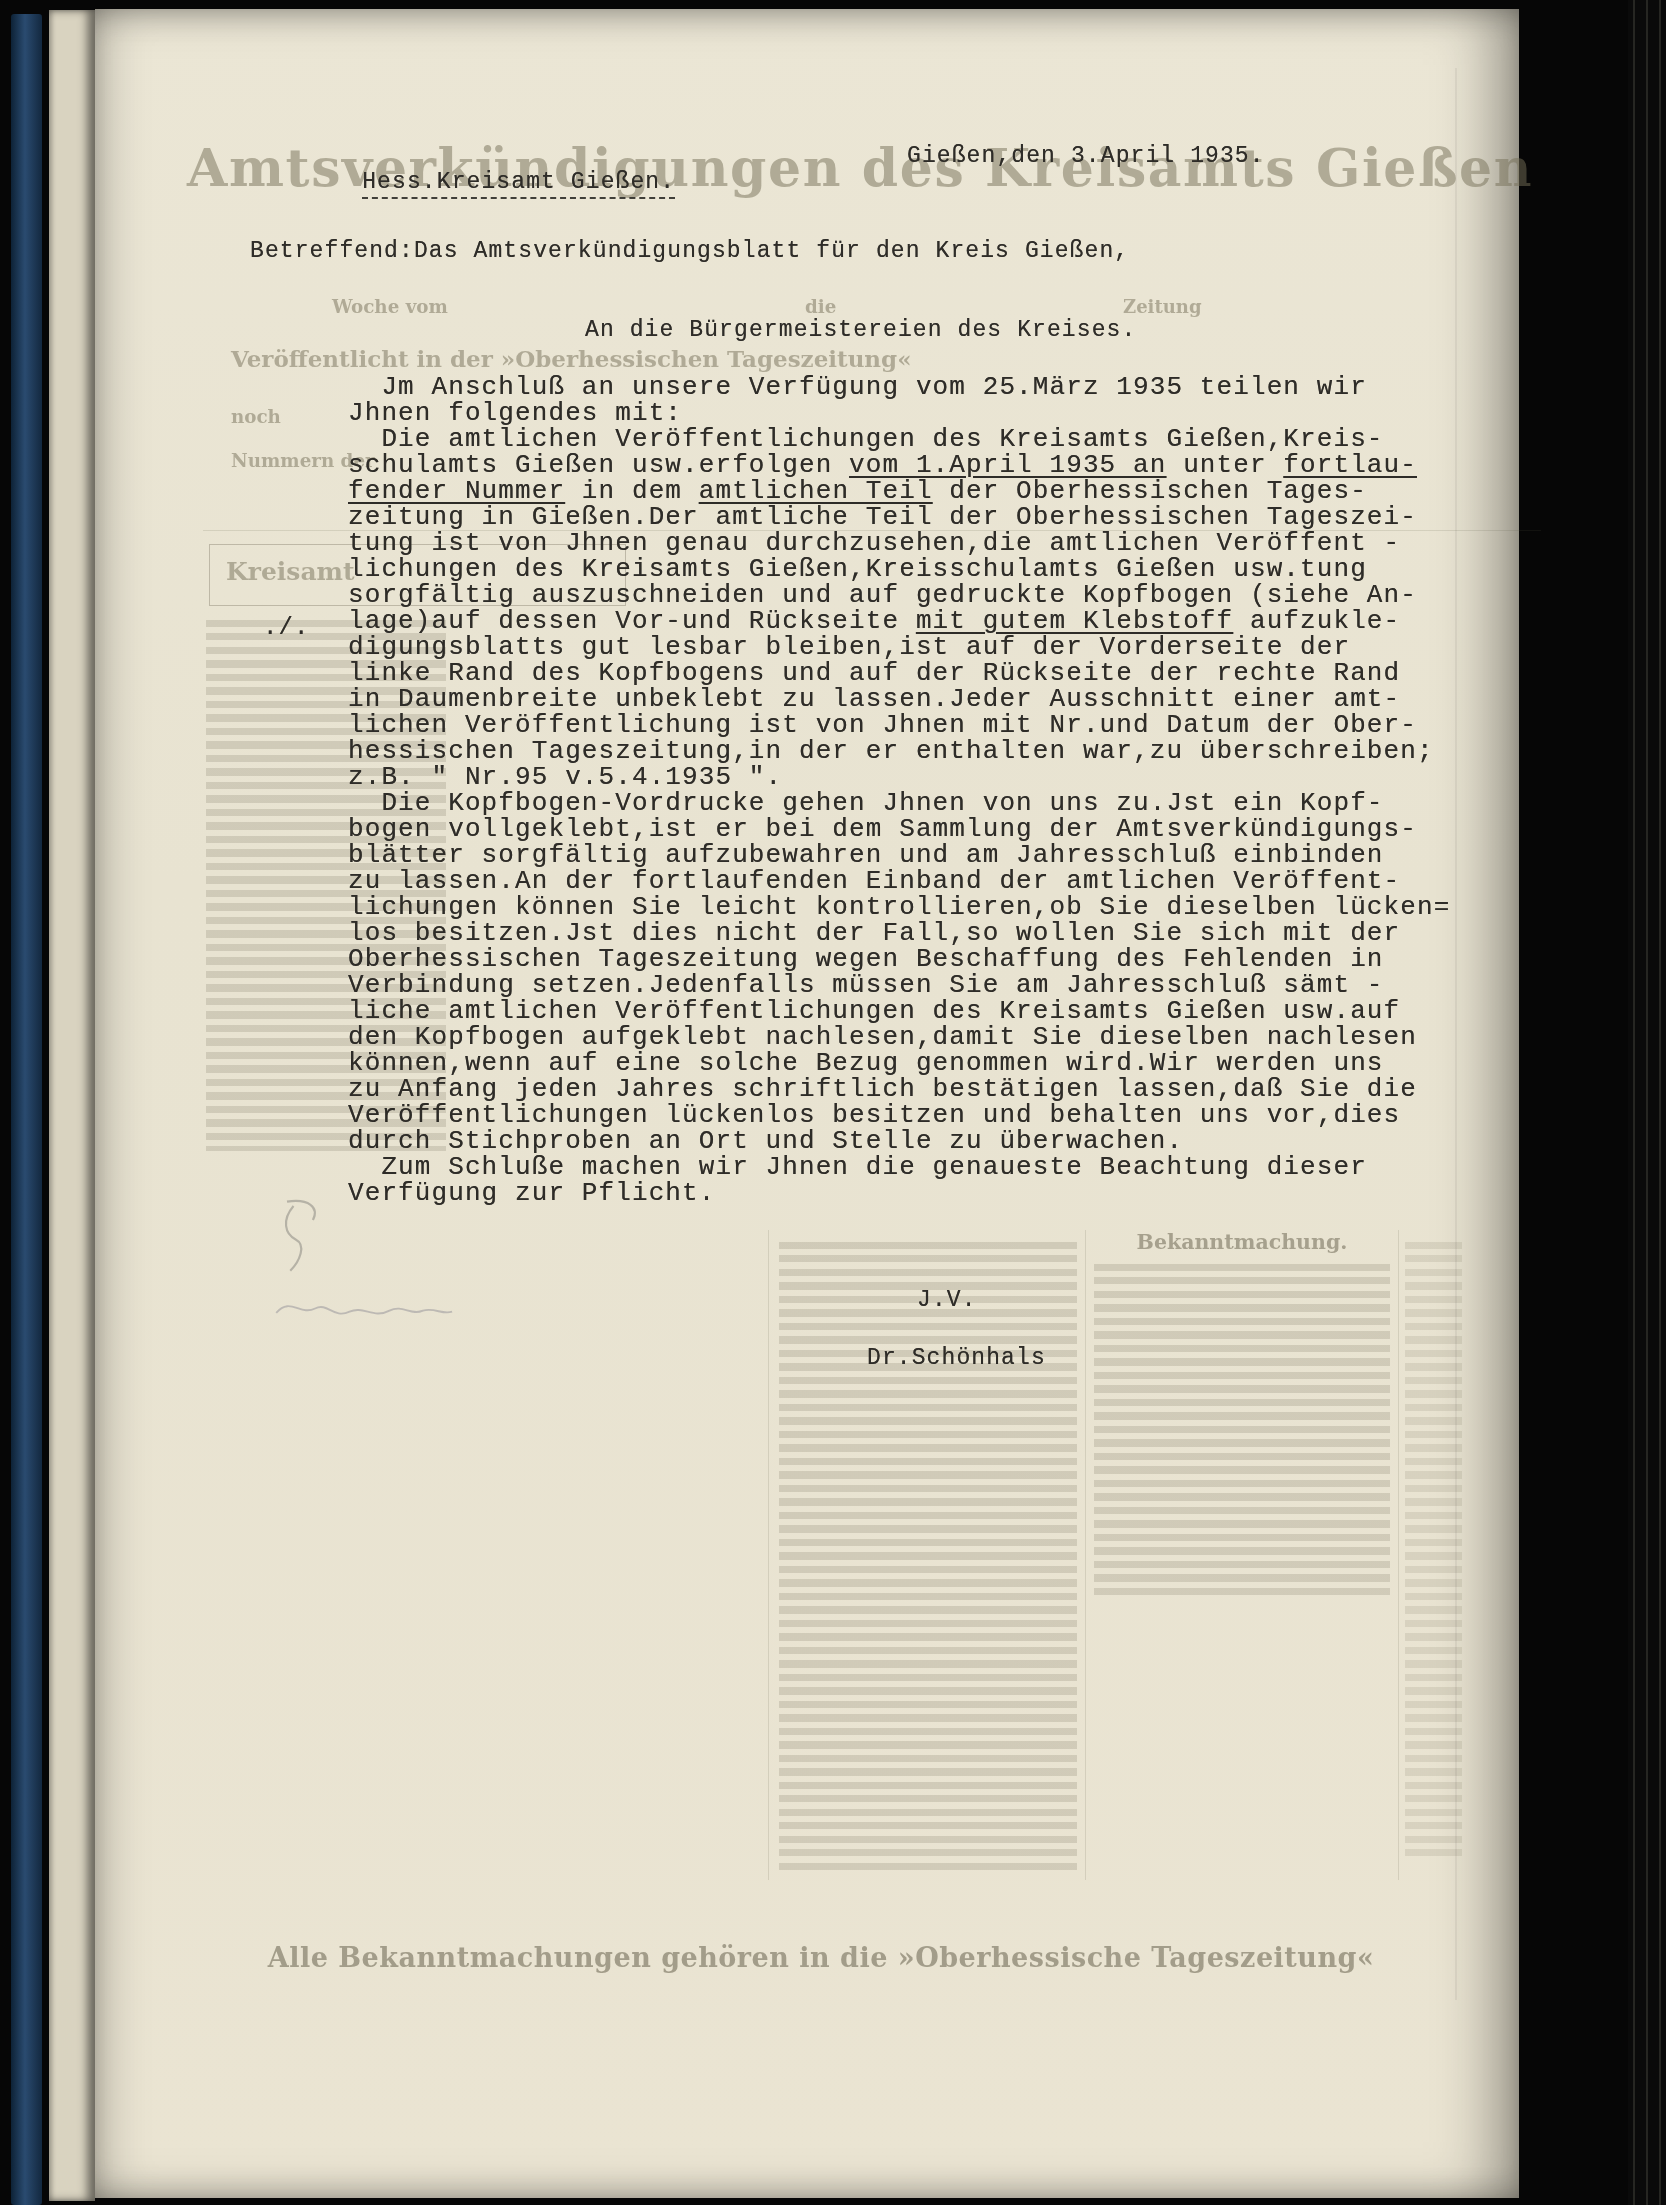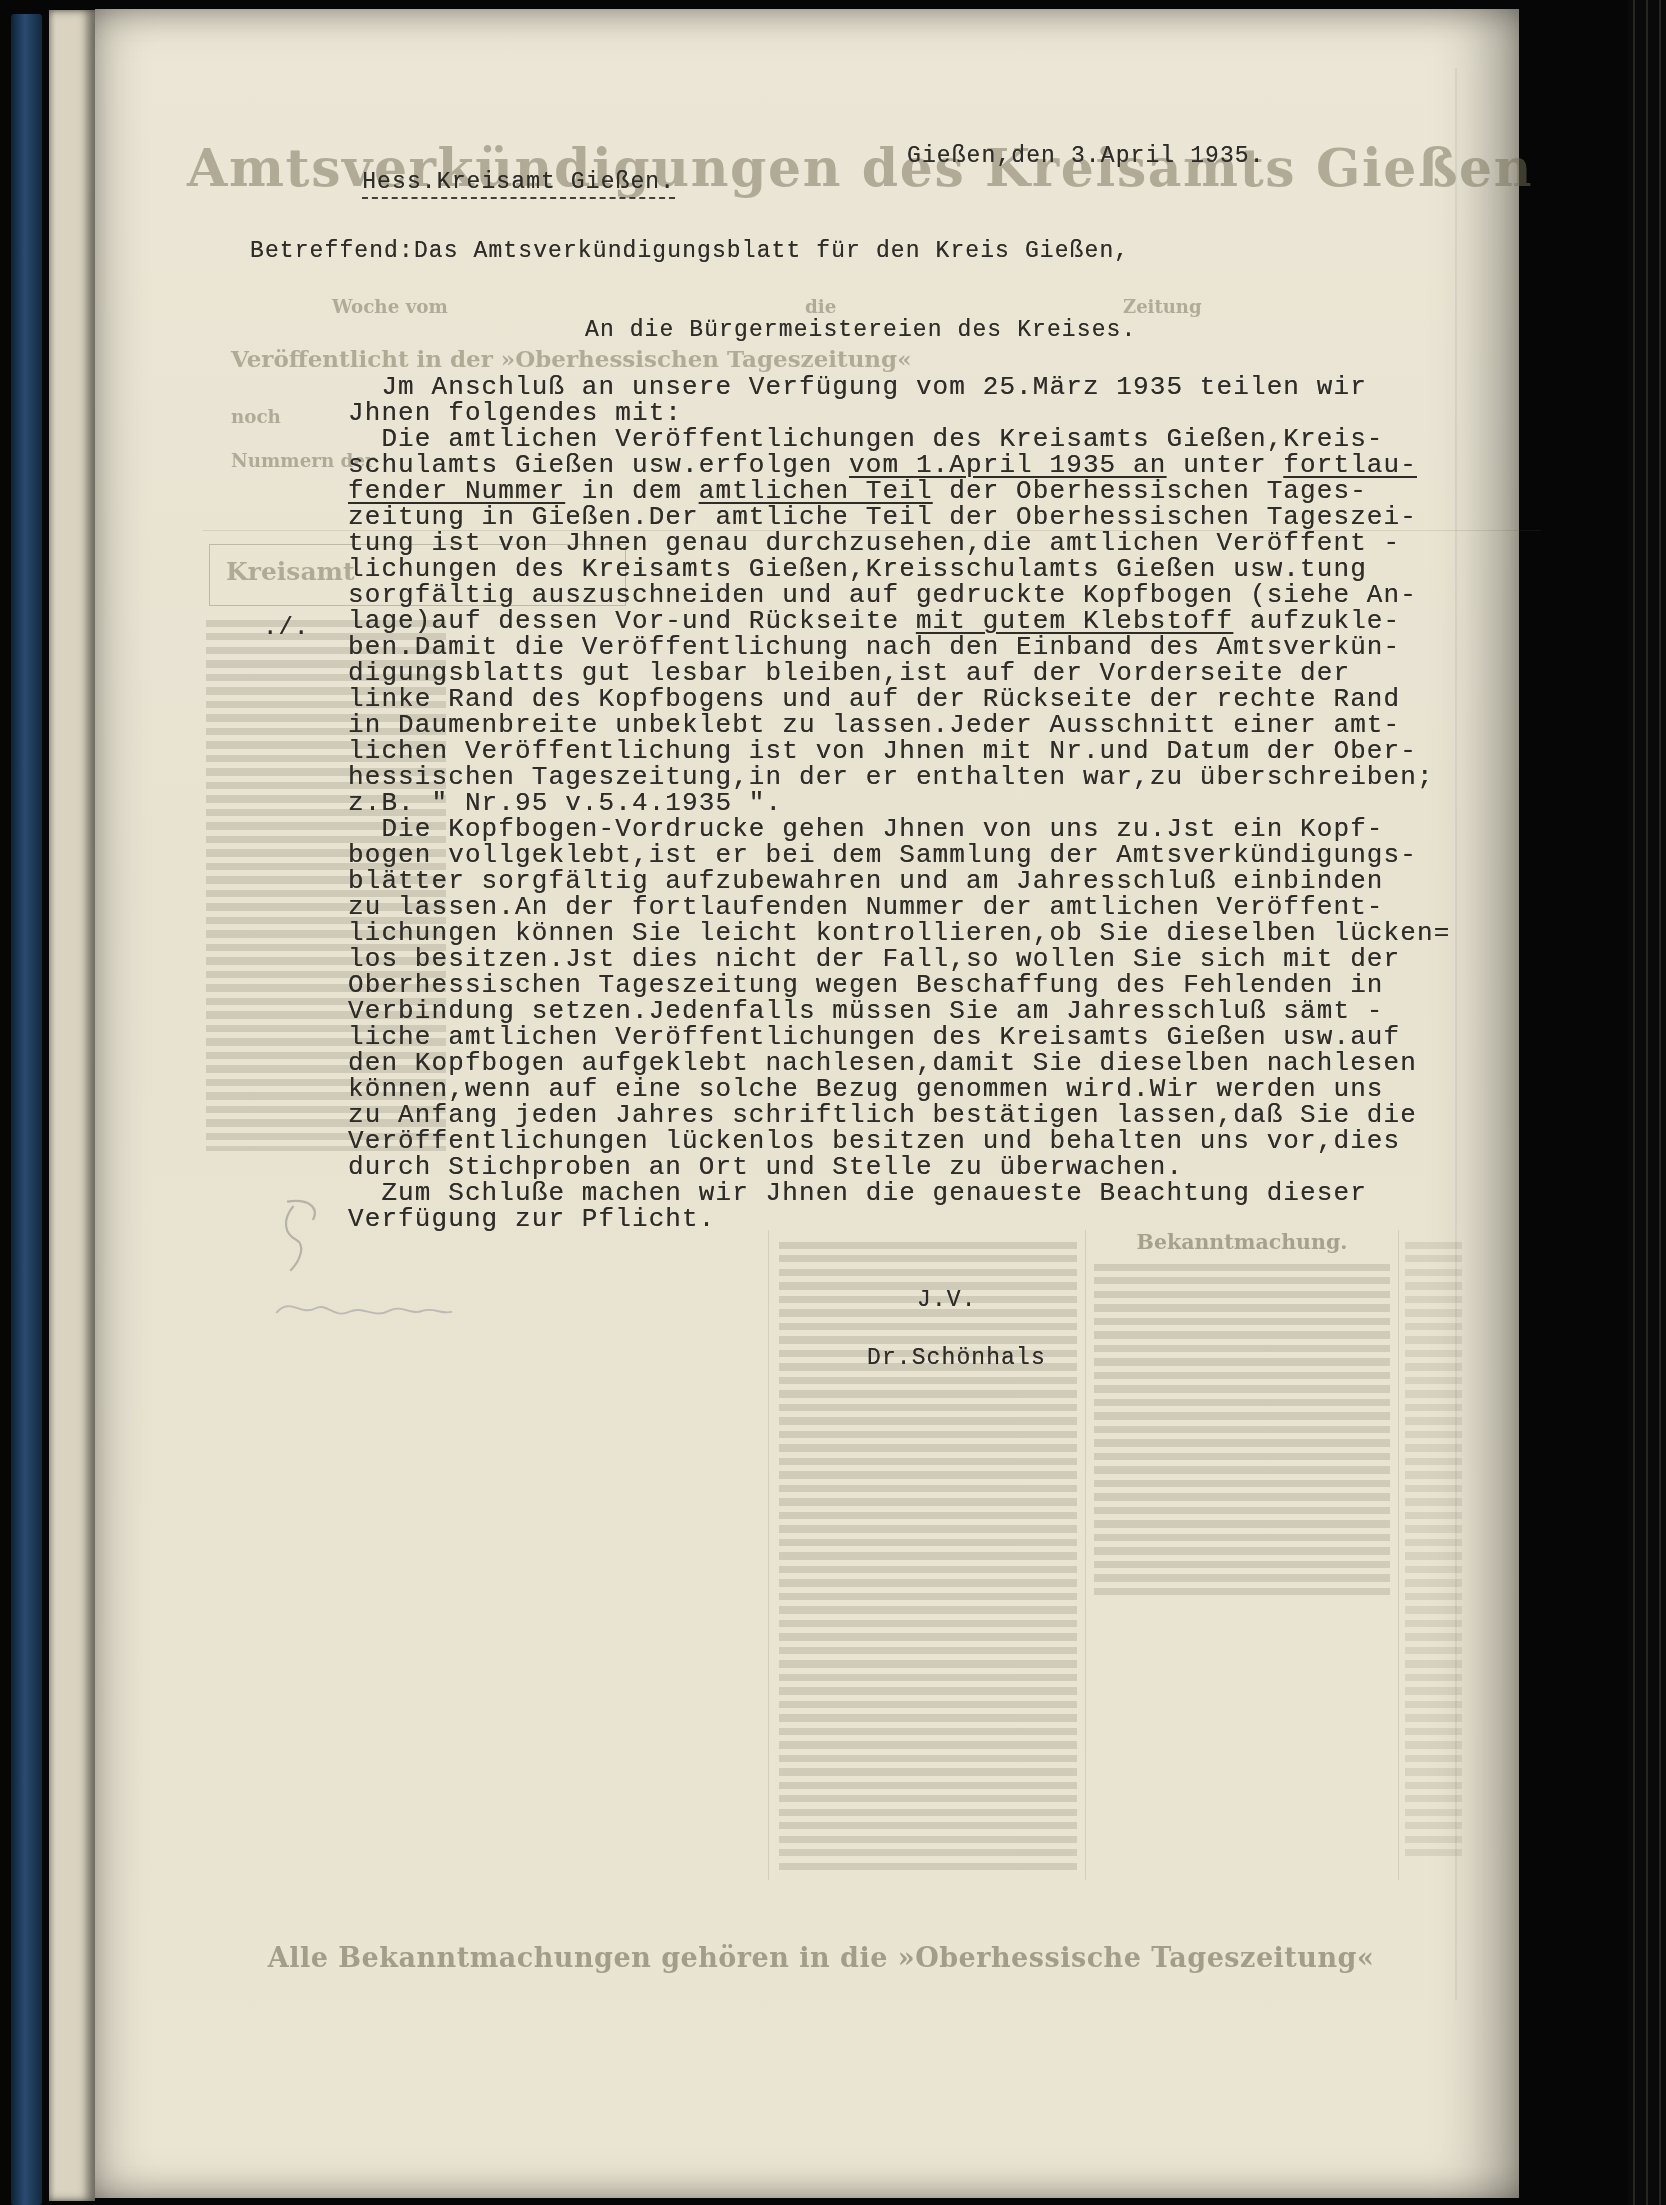--- a/index.html
+++ b/index.html
@@ -124,31 +124,30 @@
           <div class="tl"><span>  Jm Anschluß an unsere Verfügung vom 25.März 1935 teilen wir</span></div>
           <div class="tl"><span>Jhnen folgendes mit:</span></div>
           <div class="tl"><span>  Die amtlichen Veröffentlichungen des Kreisamts Gießen,Kreis-</span></div>
           <div class="tl"><span>schulamts Gießen usw.erfolgen </span><span class="ul">vom 1.April 1935 an</span><span> unter </span><span class="ul">fortlau-</span></div>
           <div class="tl"><span class="ul">fender Nummer</span><span> in dem </span><span class="ul">amtlichen Teil</span><span> der Oberhessischen Tages-</span></div>
           <div class="tl"><span>zeitung in Gießen.Der amtliche Teil der Oberhessischen Tageszei-</span></div>
           <div class="tl"><span>tung ist von Jhnen genau durchzusehen,die amtlichen Veröffent -</span></div>
           <div class="tl"><span>lichungen des Kreisamts Gießen,Kreisschulamts Gießen usw.tung</span></div>
           <div class="tl"><span>sorgfältig auszuschneiden und auf gedruckte Kopfbogen (siehe An-</span></div>
           <div class="tl"><span>lage)auf dessen Vor-und Rückseite </span><span class="ul">mit gutem Klebstoff</span><span> aufzukle-</span></div>
-          <div class="tl"><span>ben.Damit die Veröffentlichung nach den Einband des Amtsverkün-</span></div>
           <div class="tl"><span>digungsblatts gut lesbar bleiben,ist auf der Vorderseite der</span></div>
           <div class="tl"><span>linke Rand des Kopfbogens und auf der Rückseite der rechte Rand</span></div>
           <div class="tl"><span>in Daumenbreite unbeklebt zu lassen.Jeder Ausschnitt einer amt-</span></div>
           <div class="tl"><span>lichen Veröffentlichung ist von Jhnen mit Nr.und Datum der Ober-</span></div>
           <div class="tl"><span>hessischen Tageszeitung,in der er enthalten war,zu überschreiben;</span></div>
           <div class="tl"><span>z.B. " Nr.95 v.5.4.1935 ".</span></div>
           <div class="tl"><span>  Die Kopfbogen-Vordrucke gehen Jhnen von uns zu.Jst ein Kopf-</span></div>
           <div class="tl"><span>bogen vollgeklebt,ist er bei dem Sammlung der Amtsverkündigungs-</span></div>
           <div class="tl"><span>blätter sorgfältig aufzubewahren und am Jahresschluß einbinden</span></div>
-          <div class="tl"><span>zu lassen.An der fortlaufenden Nummer der amtlichen Veröffent-</span></div>
+          <div class="tl"><span>zu lassen.An der fortlaufenden Einband der amtlichen Veröffent-</span></div>
           <div class="tl"><span>lichungen können Sie leicht kontrollieren,ob Sie dieselben lücken=</span></div>
           <div class="tl"><span>los besitzen.Jst dies nicht der Fall,so wollen Sie sich mit der</span></div>
           <div class="tl"><span>Oberhessischen Tageszeitung wegen Beschaffung des Fehlenden in</span></div>
           <div class="tl"><span>Verbindung setzen.Jedenfalls müssen Sie am Jahresschluß sämt -</span></div>
           <div class="tl"><span>liche amtlichen Veröffentlichungen des Kreisamts Gießen usw.auf</span></div>
           <div class="tl"><span>den Kopfbogen aufgeklebt nachlesen,damit Sie dieselben nachlesen</span></div>
           <div class="tl"><span>können,wenn auf eine solche Bezug genommen wird.Wir werden uns</span></div>
           <div class="tl"><span>zu Anfang jeden Jahres schriftlich bestätigen lassen,daß Sie die</span></div>
           <div class="tl"><span>Veröffentlichungen lückenlos besitzen und behalten uns vor,dies</span></div>
           <div class="tl"><span>durch Stichproben an Ort und Stelle zu überwachen.</span></div>

